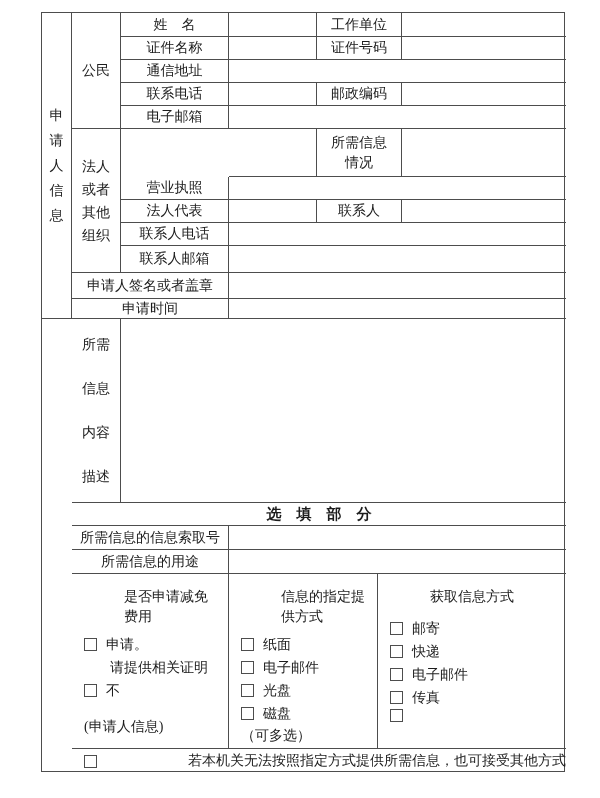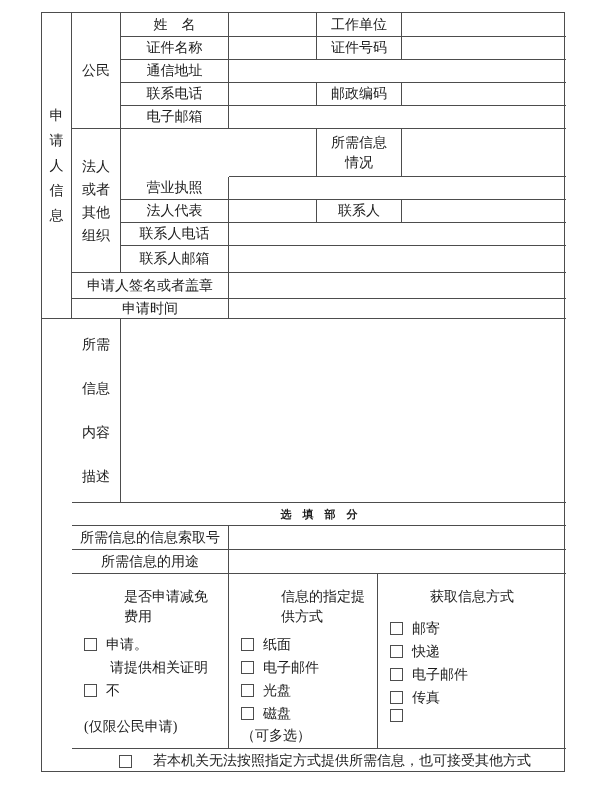--- a/index.html
+++ b/index.html
@@ -22,36 +22,36 @@
     border-bottom:1px solid #4d4d4d;
     display:flex;align-items:center;justify-content:center;
     text-align:center;overflow:hidden;box-sizing:border-box;
   }
   .lr{border-right:none;}
   .lb{border-bottom:none;}
   .vert span{display:block;width:1.1em;line-height:25px;text-align:center;}
   .vert2 span{display:block;width:2.1em;line-height:23px;text-align:center;}
   .wrapc span{display:block;width:4.3em;line-height:20px;text-align:center;}
   .inp{cursor:text;}
-  .hdr{font-weight:bold;font-size:11px;}
+  .hdr{font-weight:bold;font-size:15px;}
   .group{
     flex-direction:column;align-items:flex-start;justify-content:flex-start;
     text-align:left;padding:13px 10px 10px 12px;
   }
   .group .gtitle{margin-bottom:6px;line-height:20px;margin-left:40px;}
   .citem{display:flex;align-items:center;line-height:23px;}
   .cb{
     display:inline-block;width:11px;height:11px;
     border:1px solid #4d4d4d;margin-right:9px;flex:0 0 auto;
     background:#fff;
   }
   .subnote{padding-left:26px;line-height:23px;}
   .spacer{flex:1 1 auto;}
   .foot{line-height:22px;}
-  .notecell{justify-content:center;text-align:left;padding-left:12px;gap:12px;}
+  .notecell{justify-content:space-between;text-align:left;padding-left:12px;gap:12px;}
 </style>
 </head>
 <body>
 
 <div class="form-table">
 
   <div class="cell vert" style="grid-area:1/1/13/2">
     <span>申请人信息</span>
   </div>
 
@@ -126,21 +126,21 @@
     <div class="citem">
       <span class="cb"></span>
       <span>申请。</span>
     </div>
     <div class="subnote">请提供相关证明</div>
     <div class="citem">
       <span class="cb"></span>
       <span>不</span>
     </div>
     <div class="spacer"></div>
-    <div class="foot">(仅限公民申请)</div>
+    <div class="foot">(申请人信息)</div>
   </div>
 
   <div class="cell group" style="grid-area:17/4/18/6">
     <div class="gtitle">信息的指定提供方式</div>
     <div class="citem">
       <span class="cb"></span>
       <span>纸面</span>
     </div>
     <div class="citem">
       <span class="cb"></span>

